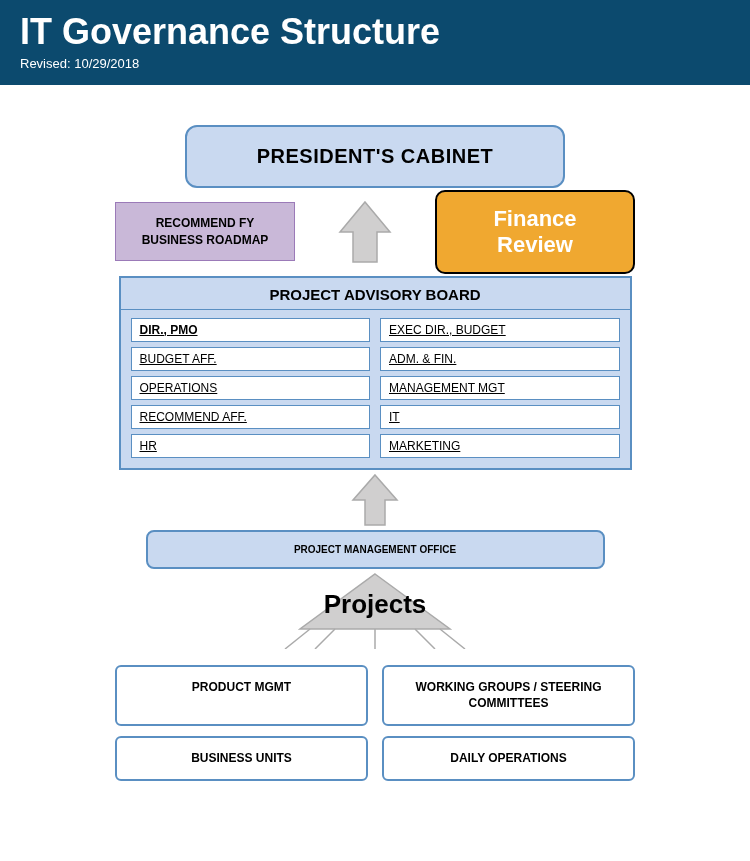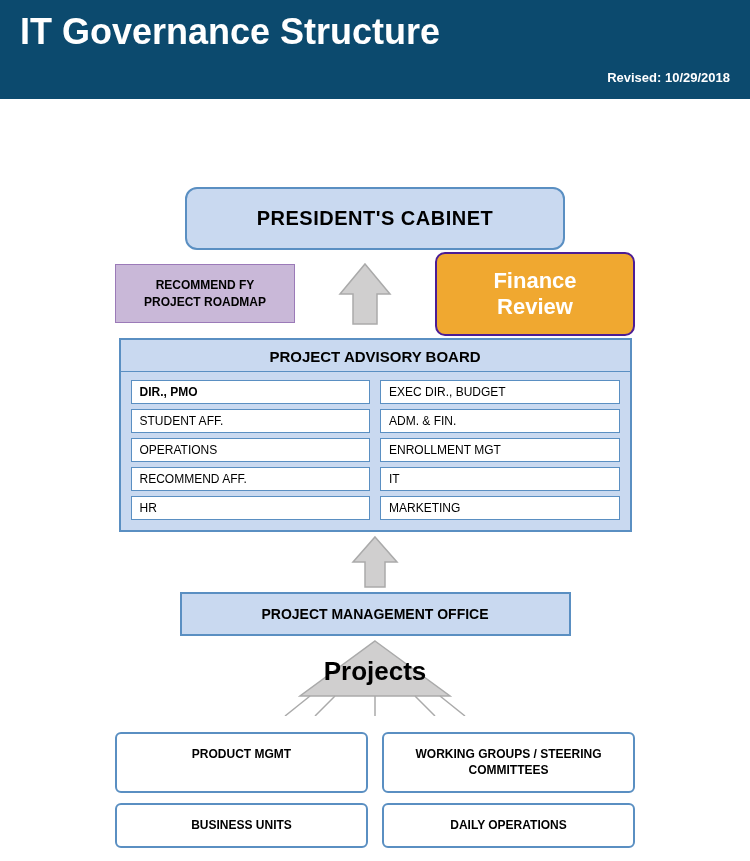--- a/index.html
+++ b/index.html
@@ -19,23 +19,22 @@
     }
     .header-title {
       font-size: 36px;
       font-weight: bold;
       color: white;
       line-height: 1.1;
     }
     .header-subtitle {
       font-size: 13px;
       color: white;
-      font-weight: bold;
-      margin-top: 18px;
-      text-align: right;
+      font-weight: normal;
+      margin-top: 4px;
     }
 
     
     .content {
       padding: 20px 30px 30px 30px;
       display: flex;
       flex-direction: column;
       align-items: center;
       gap: 0;
     }
@@ -45,21 +44,20 @@
       background: #c9d9f0;
       border: 2px solid #5a8fc2;
       border-radius: 12px;
       width: 380px;
       text-align: center;
       padding: 18px 20px;
       font-size: 20px;
       font-weight: bold;
       letter-spacing: 0.5px;
       color: #000;
-      margin-top: 48px;
     }
 
     
     .middle-row {
       display: flex;
       align-items: center;
       justify-content: center;
       width: 100%;
       margin-top: 2px;
       position: relative;
@@ -72,21 +70,21 @@
       padding: 12px 14px;
       text-align: center;
       font-size: 12px;
       font-weight: bold;
       color: #000;
       line-height: 1.4;
     }
 
     .finance-box {
       background: #f0a830;
-      border: 2px solid #4c1d95;
+      border: 2px solid #000000;
       border-radius: 10px;
       width: 200px;
       padding: 14px 18px;
       text-align: center;
       font-size: 22px;
       font-weight: bold;
       color: #fff;
     }
 
     
@@ -112,20 +110,21 @@
       padding: 8px 0 6px 0;
       background: #c9d9f0;
       border-bottom: 1.5px solid #5a8fc2;
     }
     .pab-grid {
       display: grid;
       grid-template-columns: 1fr 1fr;
       gap: 5px 10px;
       padding: 8px 10px 10px 10px;
       background: #c9d9f0;
+      text-decoration: underline;
     }
     .pab-cell {
       background: white;
       border: 1.5px solid #5a8fc2;
       padding: 4px 8px;
       font-size: 12px;
       font-weight: normal;
       color: #000;
     }
     .pab-cell.bold-cell {
@@ -136,25 +135,25 @@
     .arrow-section {
       display: flex;
       justify-content: center;
       margin: 0;
     }
 
     
     .pmo-box {
       background: #c9d9f0;
       border: 2px solid #5a8fc2;
-      border-radius: 0;
-      width: 391px;
+      border-radius: 8px;
+      width: 459px;
       text-align: center;
       padding: 12px 20px;
-      font-size: 14px;
+      font-size: 10px;
       font-weight: bold;
       color: #000;
     }
 
     
     .projects-area {
       display: flex;
       flex-direction: column;
       align-items: center;
       margin-top: 0;
@@ -202,44 +201,44 @@
 <div class="content">
 
   <div class="spacer-lg"></div>
 
   <div class="presidents-cabinet">
     <span>PRESIDENT'S CABINET</span>
   </div>
 
   <div class="middle-row">
     <div class="recommend-box">
-      <span>RECOMMEND FY PROJECT ROADMAP</span>
+      <span>RECOMMEND FY BUSINESS ROADMAP</span>
     </div>
 
     <div class="arrow-up-large">
       <svg width="60" height="70" viewBox="0 0 60 70">
 
         <polygon points="30,5 55,35 42,35 42,65 18,65 18,35 5,35" fill="#d0cfcf" stroke="#aaa" stroke-width="1.5"></polygon>
       </svg>
     </div>
 
     <div class="finance-box">
       <span>Finance Review</span>
     </div>
   </div>
 
   <div class="pab-wrapper">
     <div class="pab-title">PROJECT ADVISORY BOARD</div>
     <div class="pab-grid" id="pab-grid">
     <div class="pab-cell bold-cell">DIR., PMO</div>
         <div class="pab-cell">EXEC DIR., BUDGET</div>
-        <div class="pab-cell">STUDENT AFF.</div>
+        <div class="pab-cell">BUDGET AFF.</div>
         <div class="pab-cell">ADM. &amp; FIN.</div>
         <div class="pab-cell">OPERATIONS</div>
-        <div class="pab-cell">ENROLLMENT MGT</div>
+        <div class="pab-cell">MANAGEMENT MGT</div>
         <div class="pab-cell">RECOMMEND AFF.</div>
         <div class="pab-cell">IT</div>
         <div class="pab-cell">HR</div>
         <div class="pab-cell">MARKETING</div>
       </div>
   </div>
 
   <div class="arrow-section">
     <svg width="60" height="60" viewBox="0 0 60 60">
       <polygon points="30,5 52,30 40,30 40,55 20,55 20,30 8,30" fill="#d0cfcf" stroke="#aaa" stroke-width="1.5"></polygon>

